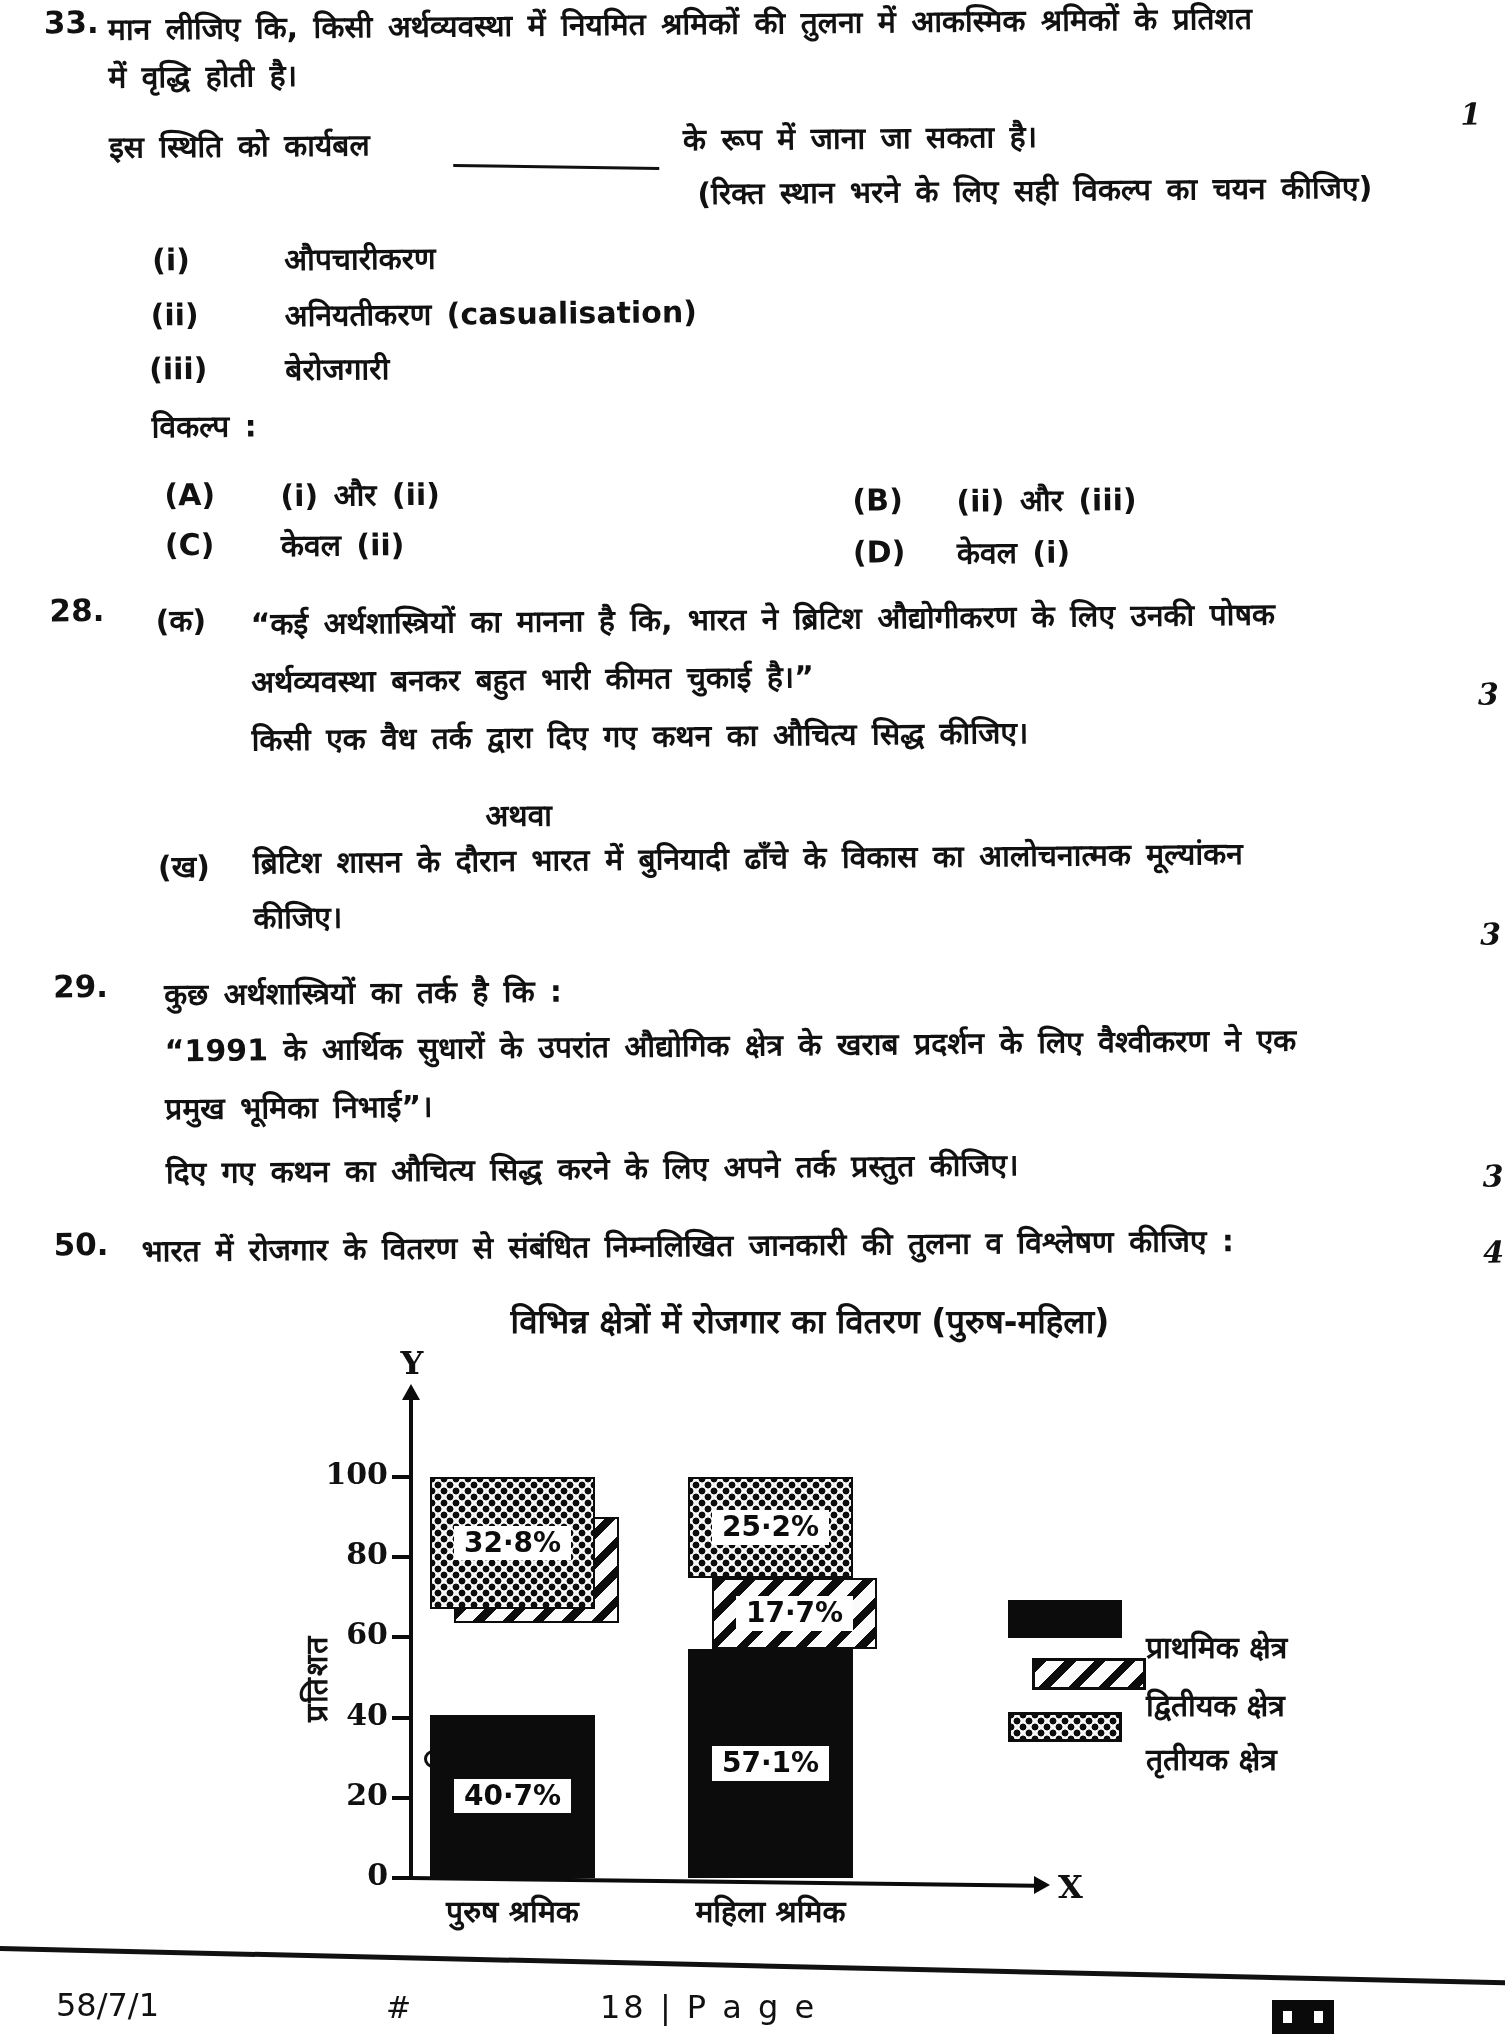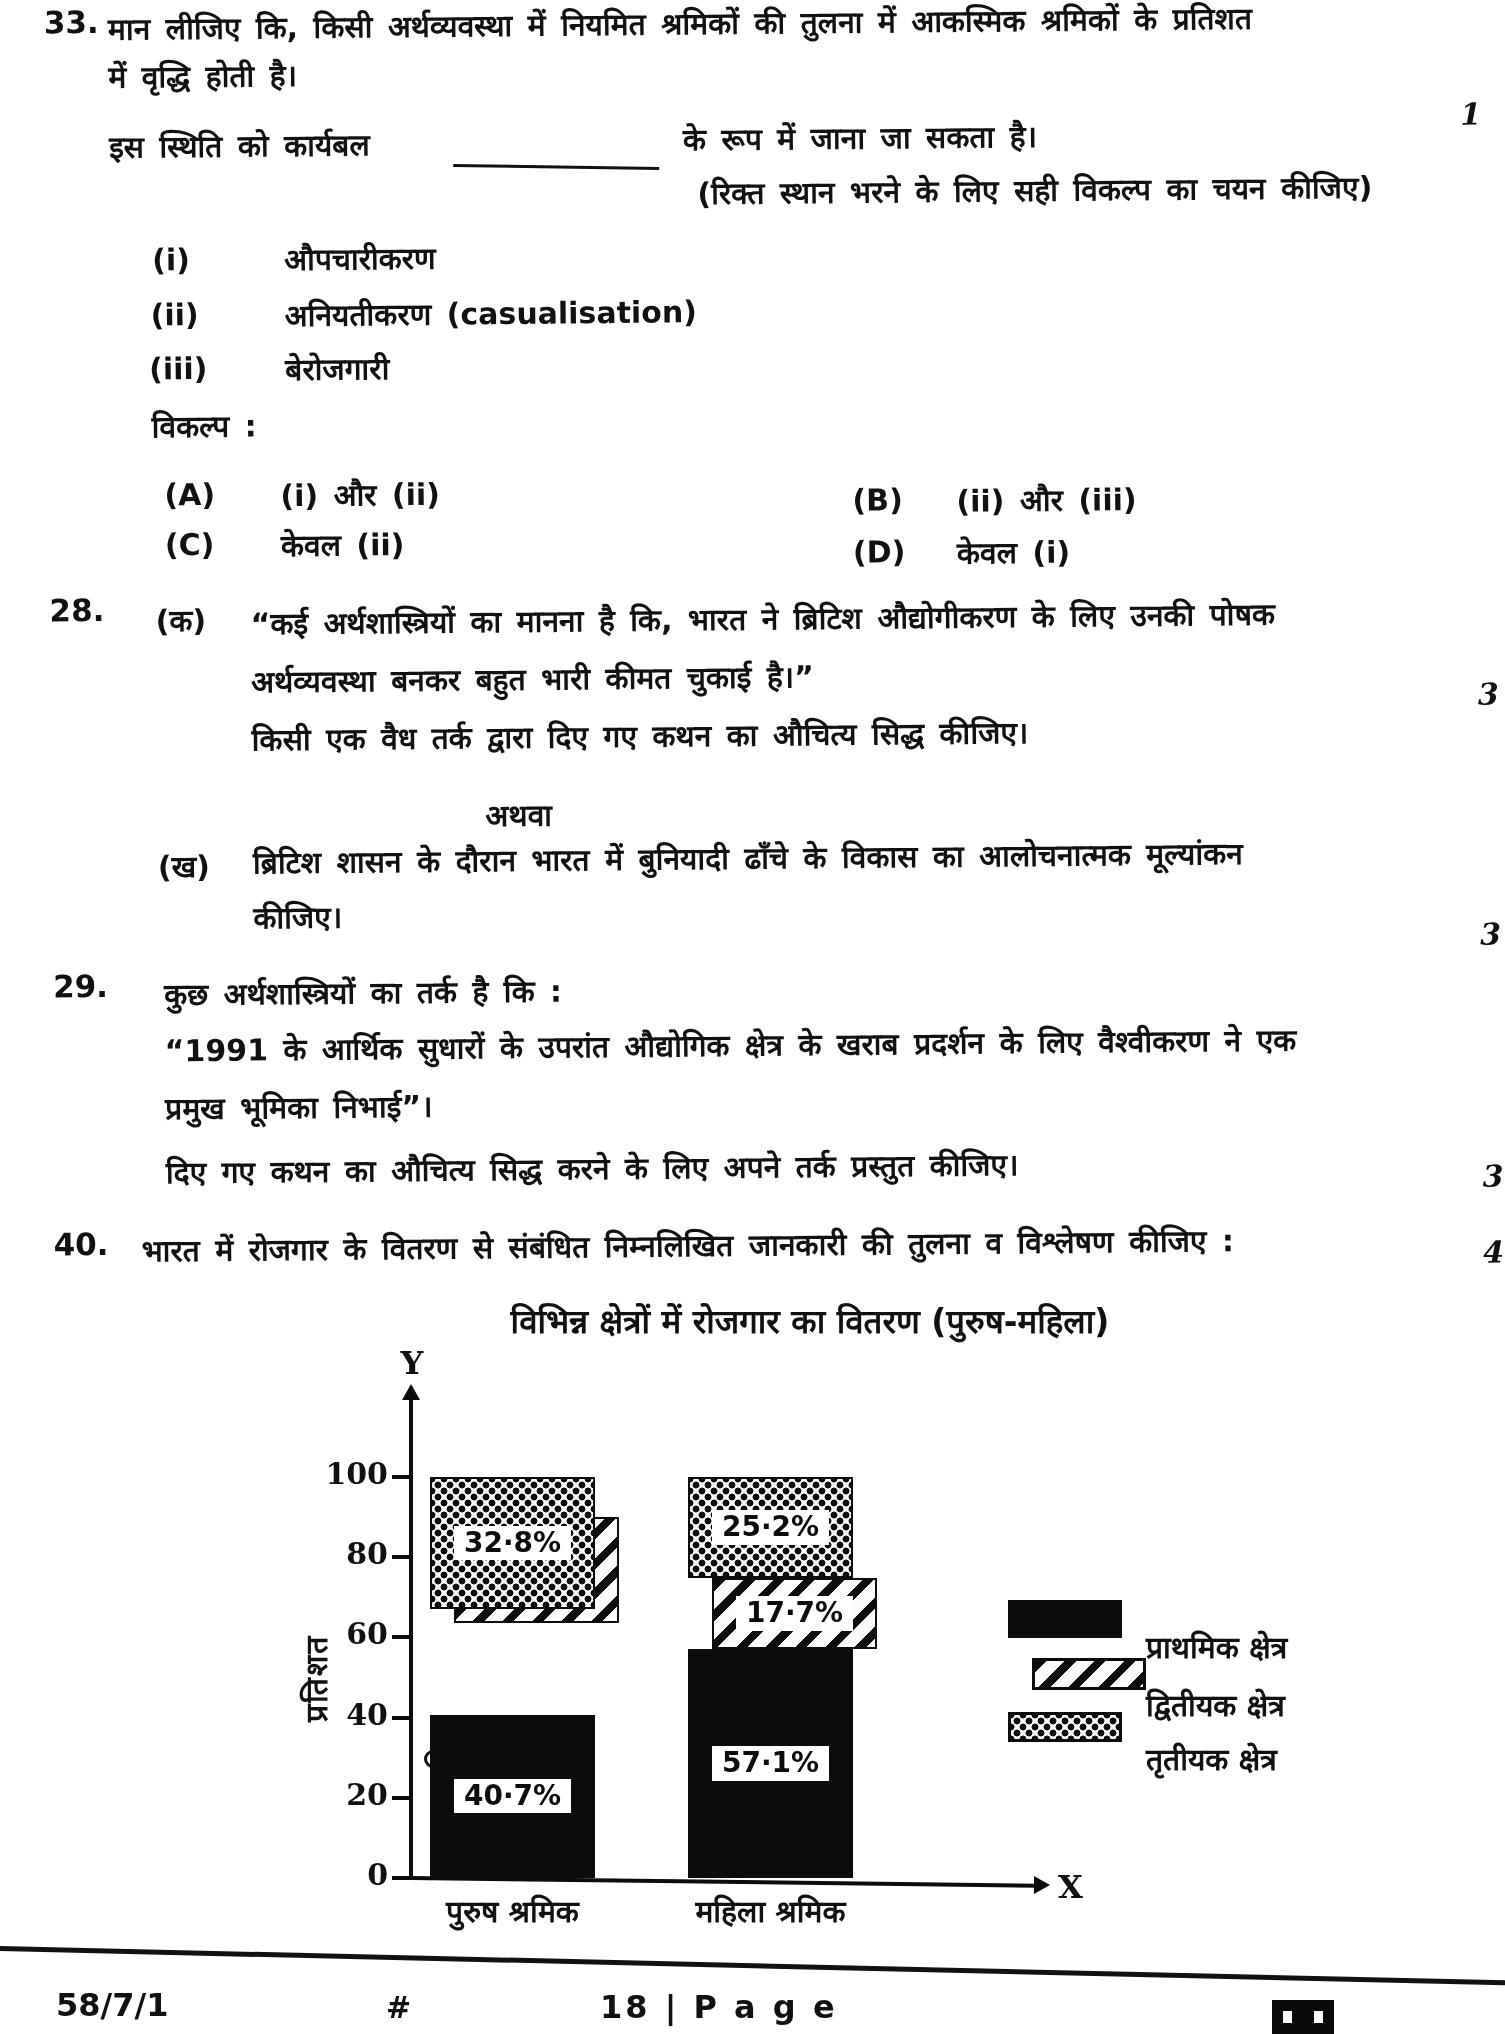--- a/index.html
+++ b/index.html
@@ -33,21 +33,21 @@
   .pat-solid-black{background:#0c0c0c;}
   .pat-diagonal-hatch{background:repeating-linear-gradient(135deg,#0c0c0c 0 8px,#fbfbfb 8px 21px);margin-left:24px;}
   .pat-dotted{background-color:#f6f6f6;
     background-image:radial-gradient(circle,#0c0c0c 3.4px,transparent 3.6px),radial-gradient(circle,#0c0c0c 3.4px,transparent 3.6px);
     background-size:12px 12px;background-position:0 0,6px 6px;}
   .legend-swatch{box-sizing:border-box;border:3px solid #0c0c0c;}
   .legend-label{font-size:30px;font-weight:800;white-space:nowrap;margin-top:30px;}
   .scan-circle{width:12px;height:12px;border:3px solid #111;border-radius:50%;background:#fff;}
   
   .sep{background:#111;transform:rotate(1.3deg);transform-origin:left center;}
-  .foot{font-size:32px;font-weight:700;white-space:nowrap;}
+  .foot{font-size:32px;font-weight:400;white-space:nowrap;}
   .stamp{background:#0a0a0a;display:flex;align-items:center;justify-content:space-around;}
   .stamp span{display:block;width:9px;height:12px;background:#fff;}
 </style>
 </head>
 <body>
 
 <div id="questions">
 
   <div class="abs qnum" style="left:44px;top:4px;">33.</div>
   <div class="abs hline" style="left:108px;top:8px;">मान लीजिए कि, किसी अर्थव्यवस्था में नियमित श्रमिकों की तुलना में आकस्मिक श्रमिकों के प्रतिशत</div>
@@ -88,21 +88,21 @@
   <div class="abs hline" style="left:245px;top:898px;">कीजिए।</div>
   <div class="abs mark" style="left:1464px;top:930px;">3</div>
 
   <div class="abs qnum" style="left:44px;top:968px;">29.</div>
   <div class="abs hline" style="left:155px;top:974px;">कुछ अर्थशास्त्रियों का तर्क है कि :</div>
   <div class="abs hline" style="left:155px;top:1030px;">“1991 के आर्थिक सुधारों के उपरांत औद्योगिक क्षेत्र के खराब प्रदर्शन के लिए वैश्वीकरण ने एक</div>
   <div class="abs hline" style="left:155px;top:1088px;">प्रमुख भूमिका निभाई”।</div>
   <div class="abs hline" style="left:155px;top:1152px;">दिए गए कथन का औचित्य सिद्ध करने के लिए अपने तर्क प्रस्तुत कीजिए।</div>
   <div class="abs mark" style="left:1464px;top:1172px;">3</div>
 
-  <div class="abs qnum" style="left:42px;top:1226px;">40.</div>
+  <div class="abs qnum" style="left:42px;top:1226px;">50.</div>
   <div class="abs hline" style="left:130px;top:1230px;">भारत में रोजगार के वितरण से संबंधित निम्नलिखित जानकारी की तुलना व विश्लेषण कीजिए :</div>
   <div class="abs mark" style="left:1464px;top:1248px;">4</div>
 </div>
 
 <div id="chart-layer">
   <div class="abs ctitle" style="left:420px;top:1298px;width:780px;">विभिन्न क्षेत्रों में रोजगार का वितरण (पुरुष-महिला)</div>
 
   <div class="abs axis-letter" style="left:396px;top:1344px;width:32px;text-align:center;">Y</div>
   <div class="abs arrow-up" style="left:402px;top:1384px;"></div>
   <div class="abs vaxis" style="left:409px;top:1398px;height:482px;"></div>

